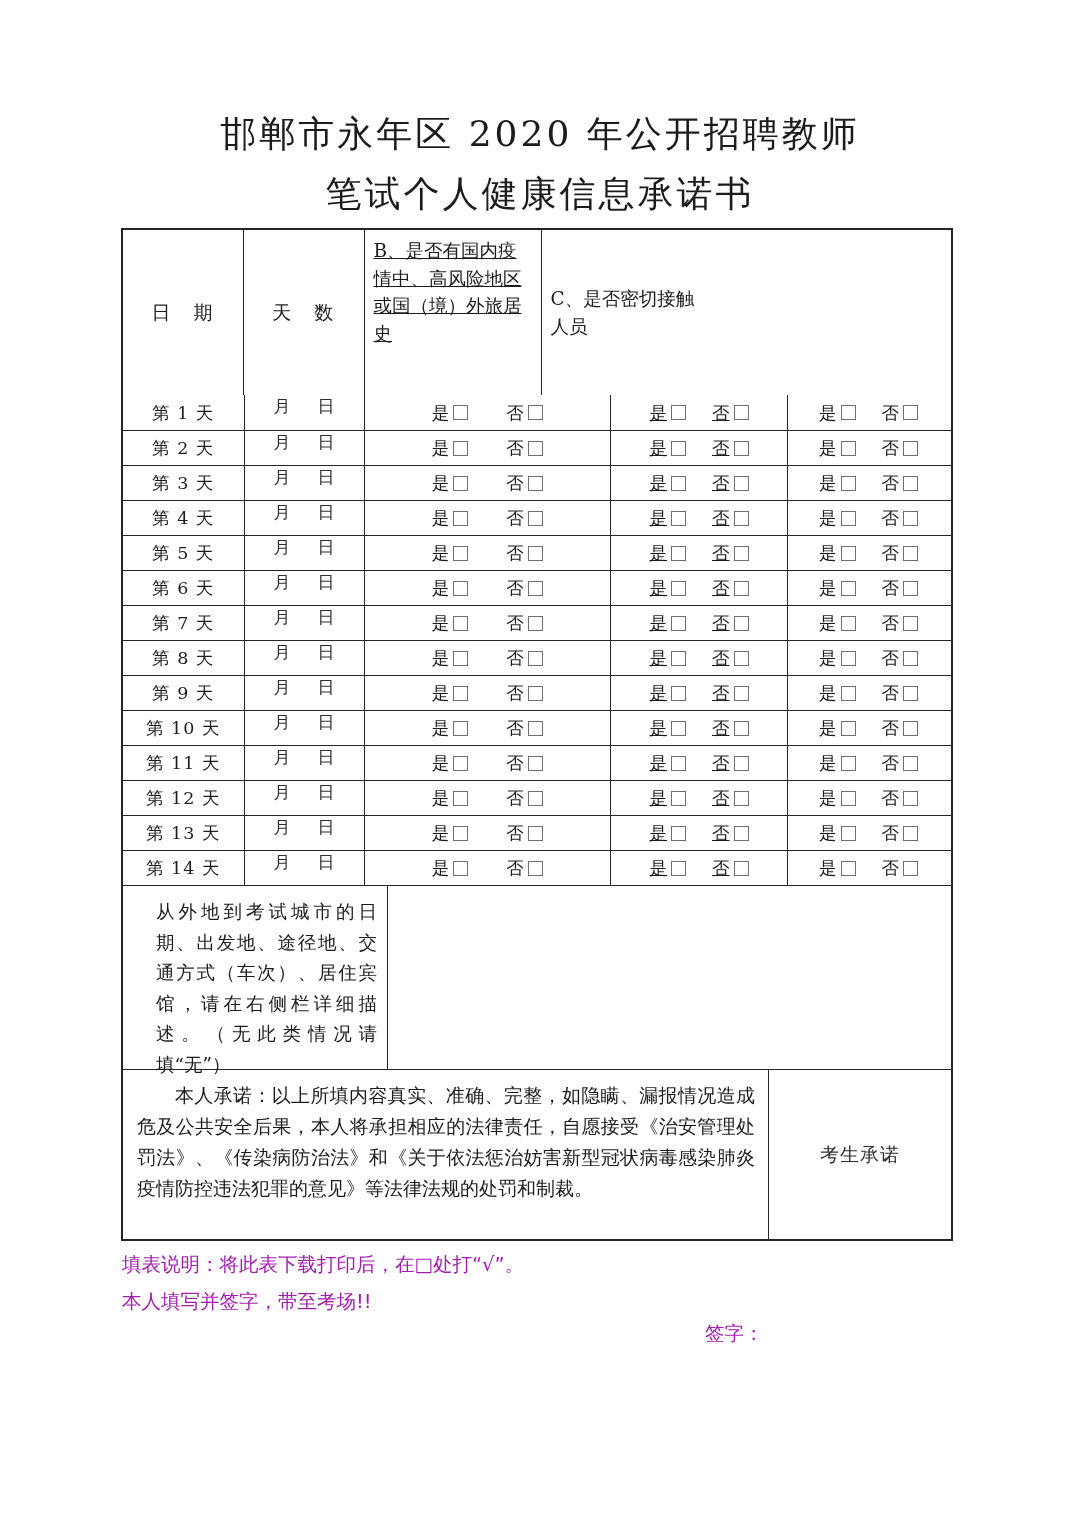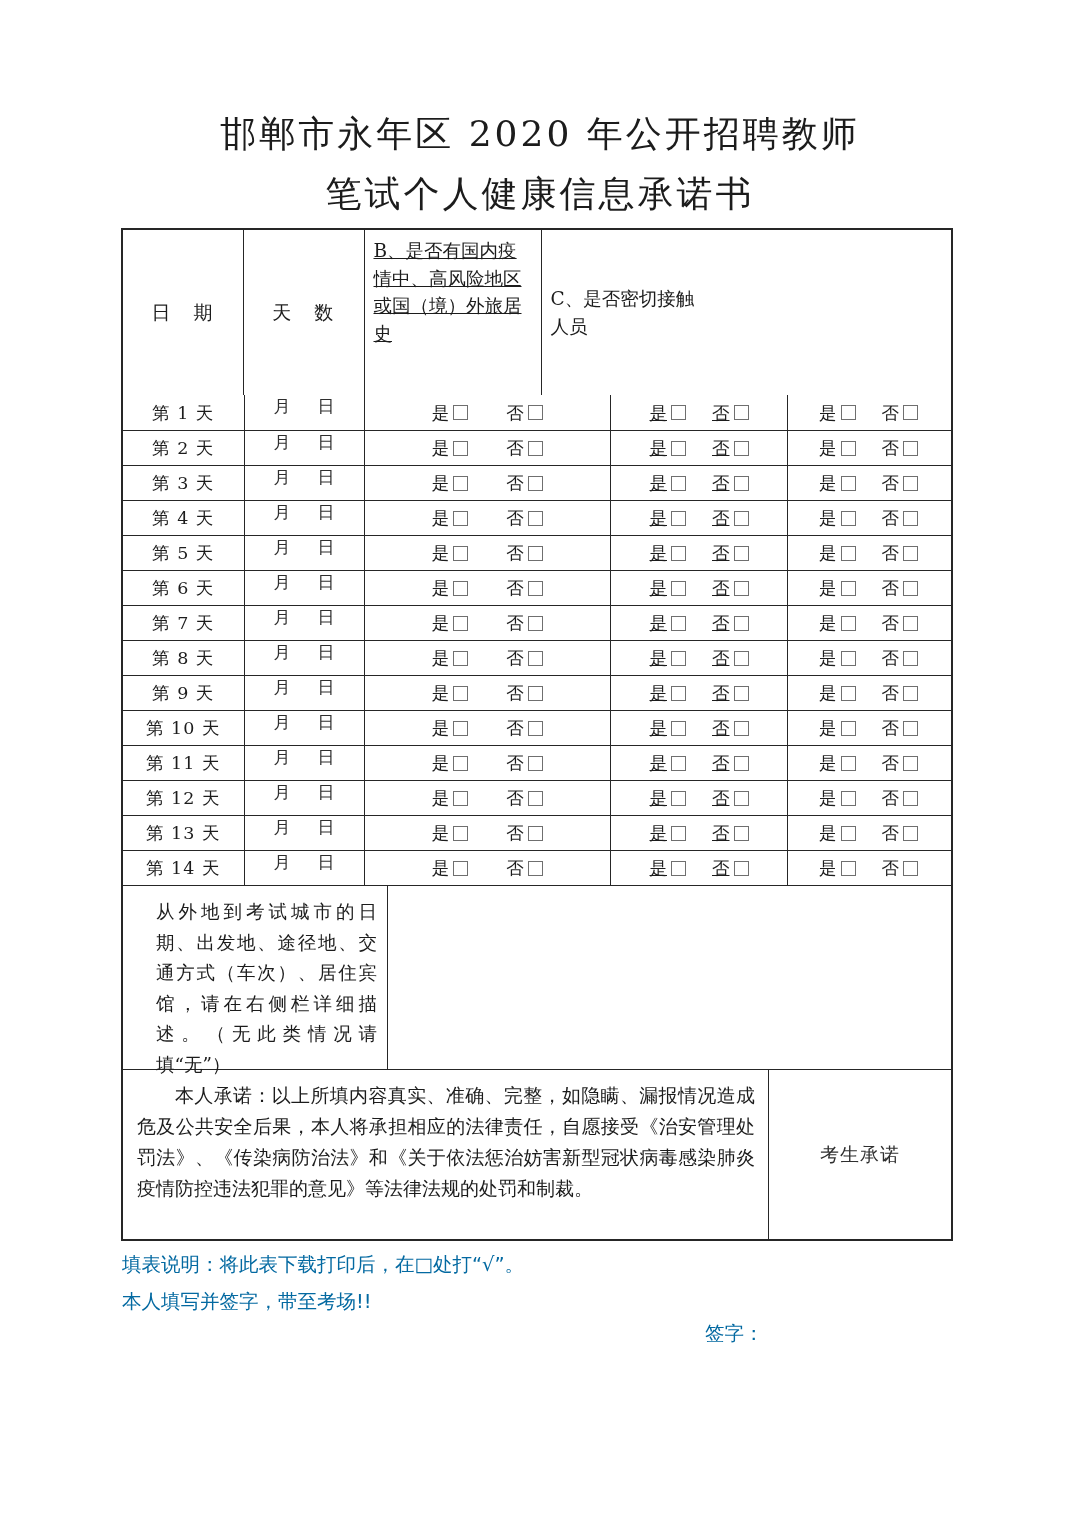--- a/index.html
+++ b/index.html
@@ -120,21 +120,21 @@
     text-indent: 2em;
     text-align: justify;
   }
 
   
   .footer {
     width: 832px;
     margin: 9px 0 0 122px;
     font-family: "DejaVu Sans", "Liberation Sans", sans-serif;
     font-size: 19.5px;
-    color: #0369a1;
+    color: #a21caf;
   }
   .footer-line1 { line-height: 30px; }
   .footer-line2 { line-height: 30px; margin-top: 7px; position: relative; }
   .sign-label { position: absolute; left: 583px; top: 8px; margin-top: 24px; }
 </style>
 </head>
 <body>
 
 <div class="page">
 

